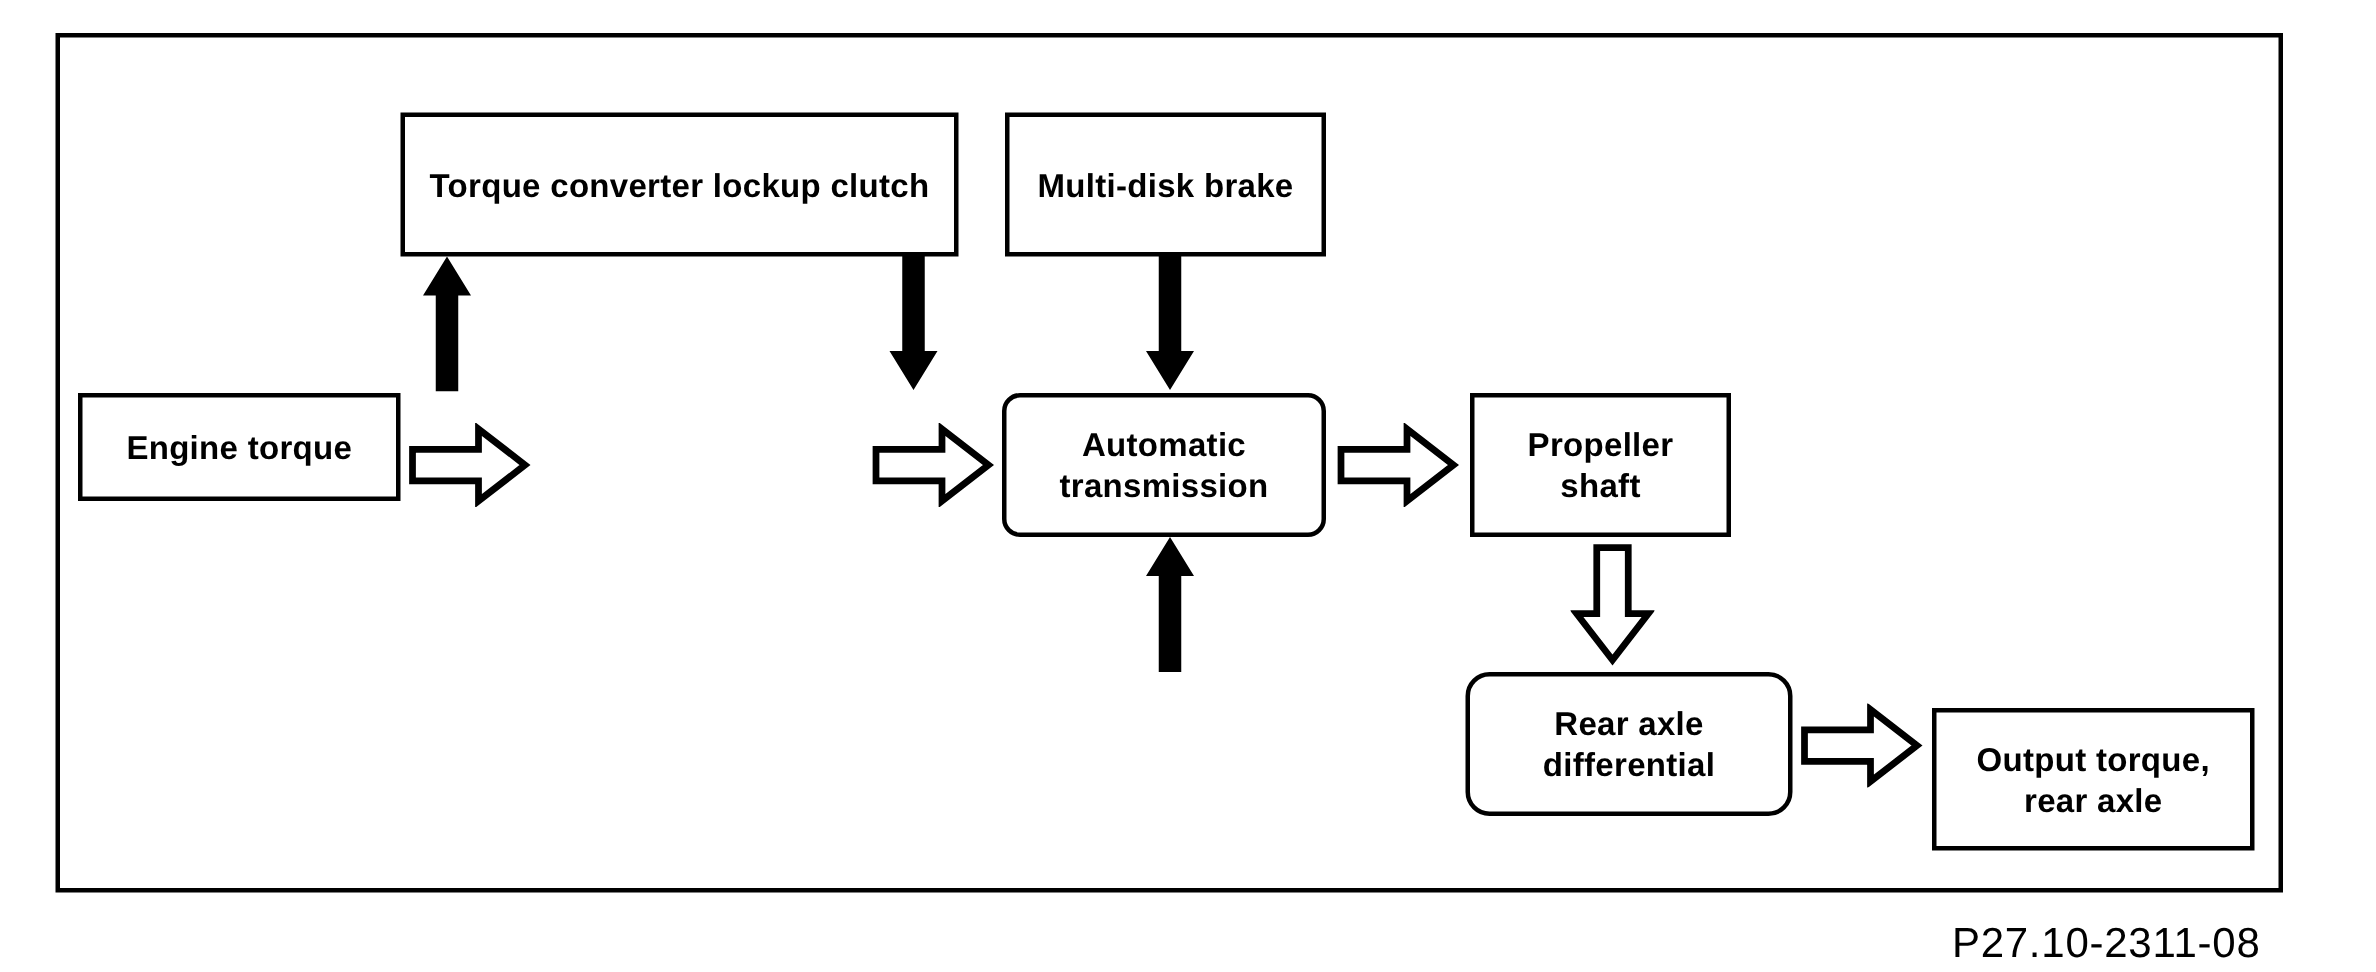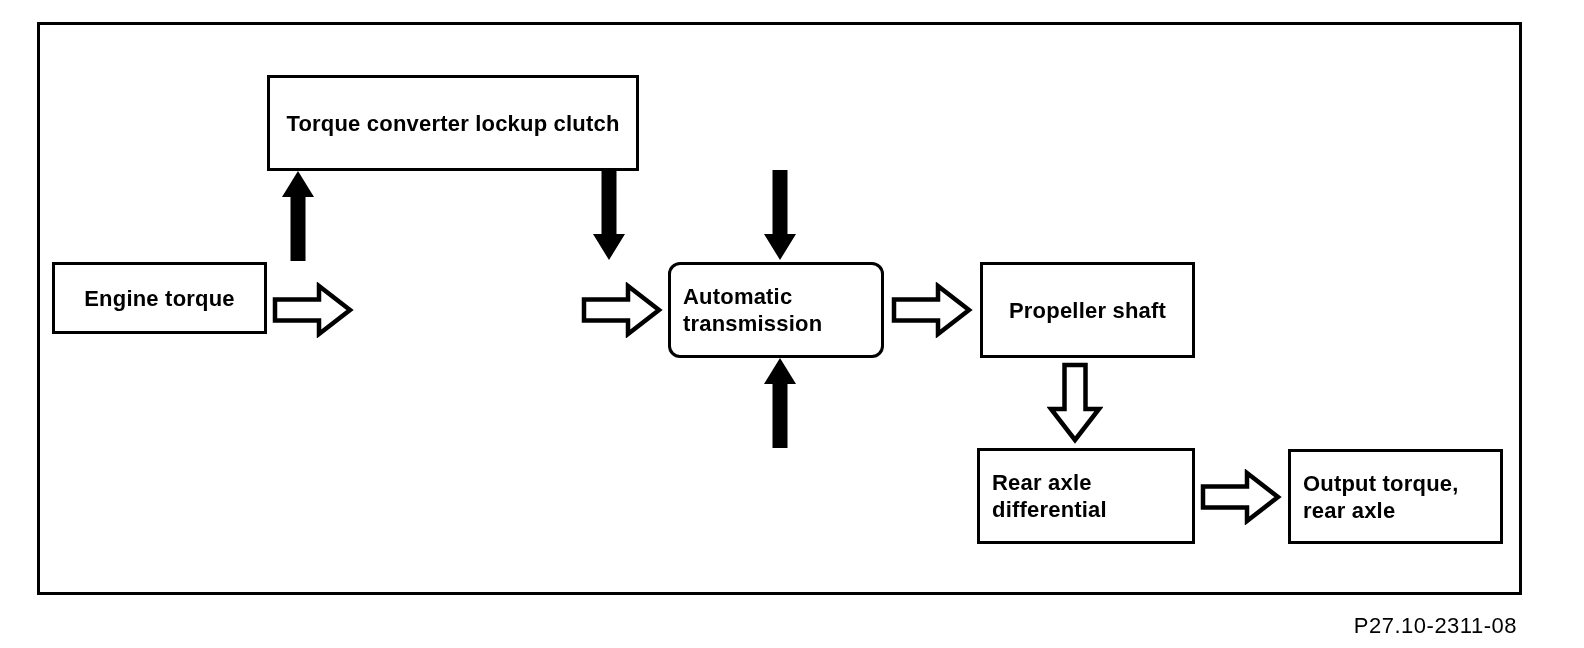--- a/index.html
+++ b/index.html
@@ -27,52 +27,52 @@
     background: #ffffff;
   }
   .node {
     position: absolute;
     box-sizing: border-box;
     border: 3px solid #000000;
     background: #ffffff;
     display: flex;
     align-items: center;
     justify-content: center;
-    text-align: left;
+    text-align: center;
     font-weight: bold;
     font-size: 22px;
     line-height: 27px;
     padding: 0 12px;
     letter-spacing: 0.2px;
   }
   .arrow {
     position: absolute;
     display: block;
   }
   .caption {
     position: absolute;
     top: 613px;
-    right: 67px;
-    font-size: 22px;
+    right: 77px;
+    font-size: 28px;
     font-weight: normal;
     letter-spacing: 0.5px;
     color: #000000;
     white-space: nowrap;
   }
 
   
   #n-engine        { left: 52px;   top: 262px; width: 215px; height: 72px; }
   #n-lockup        { left: 267px;  top: 75px;  width: 372px; height: 96px; }
   #n-brake         { left: 670px;  top: 75px;  width: 214px; height: 96px; }
   #n-converter     { left: 360px;  top: 262px; width: 215px; height: 96px; }
   #n-transmission  { left: 668px;  top: 262px; width: 216px; height: 96px; border-radius: 12px; }
   #n-clutch        { left: 670px;  top: 448px; width: 215px; height: 96px; }
-  #n-propshaft     { left: 980px;  top: 262px; width: 215px; height: 96px; }
-  #n-diff          { left: 977px;  top: 448px; width: 218px; height: 96px; }
-  #n-output        { left: 1288px; top: 449px; width: 215px; height: 95px; }
+  #n-propshaft     { left: 980px;  top: 262px; width: 174px; height: 96px; }
+  #n-diff          { left: 977px;  top: 448px; width: 218px; height: 96px; border-radius: 16px; }
+  #n-output        { left: 1288px; top: 472px; width: 215px; height: 95px; }
 
   #a-up-lockup     { left: 280px;  top: 171px; }
   #a-down-lockup   { left: 591px;  top: 170px; }
   #a-down-brake    { left: 762px;  top: 170px; }
   #a-up-clutch     { left: 762px;  top: 358px; }
   #a-flow-1        { left: 272px;  top: 282px; }
   #a-flow-2        { left: 581px;  top: 282px; }
   #a-flow-3        { left: 891px;  top: 282px; }
   #a-flow-4        { left: 1200px; top: 469px; }
   #a-flow-down     { left: 1047px; top: 362px; }
@@ -82,20 +82,23 @@
 
 <div class="canvas">
 
   <div class="frame"></div>
 
   <div class="node" id="n-engine">
     <span>Engine torque</span>
   </div>
   <div class="node" id="n-lockup">
     <span>Torque converter lockup clutch</span>
+  </div>
+  <div class="node" id="n-brake">
+    <span>Multi-disk brake</span>
   </div>
   <div class="node" id="n-transmission">
     <span>Automatic transmission</span>
   </div>
   <div class="node" id="n-propshaft">
     <span>Propeller shaft</span>
   </div>
   <div class="node" id="n-diff">
     <span>Rear axle differential</span>
   </div>

